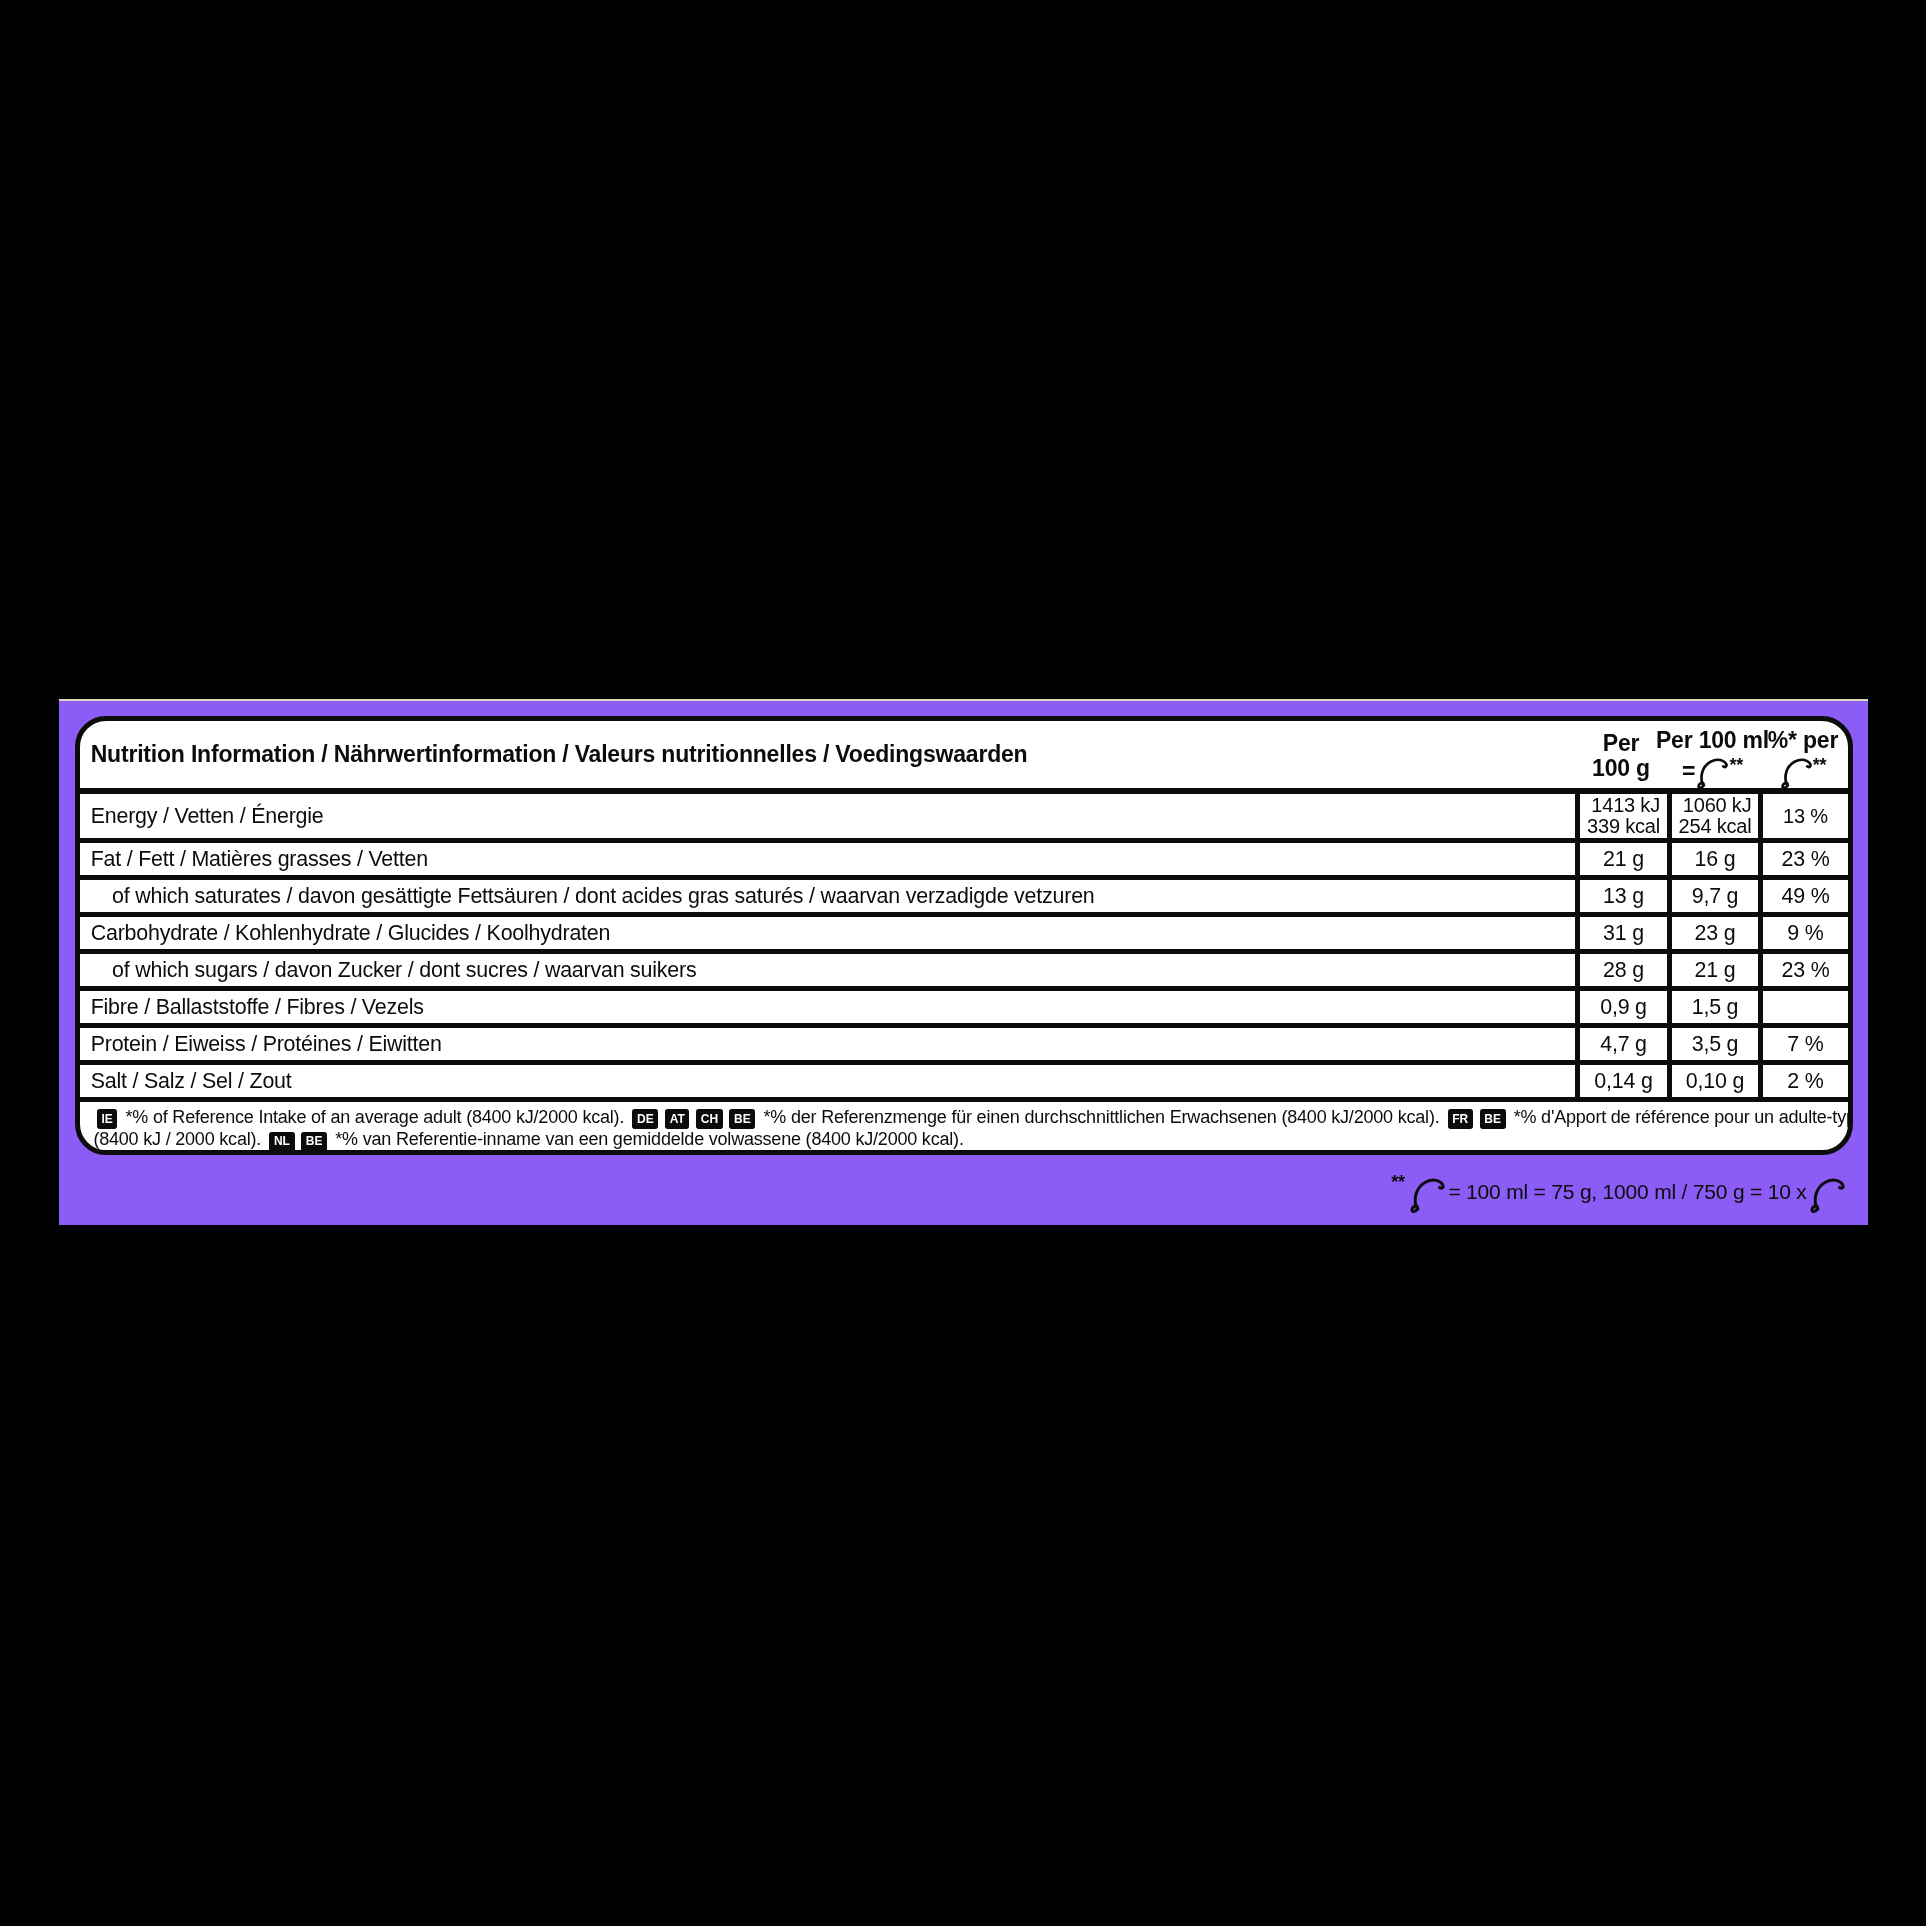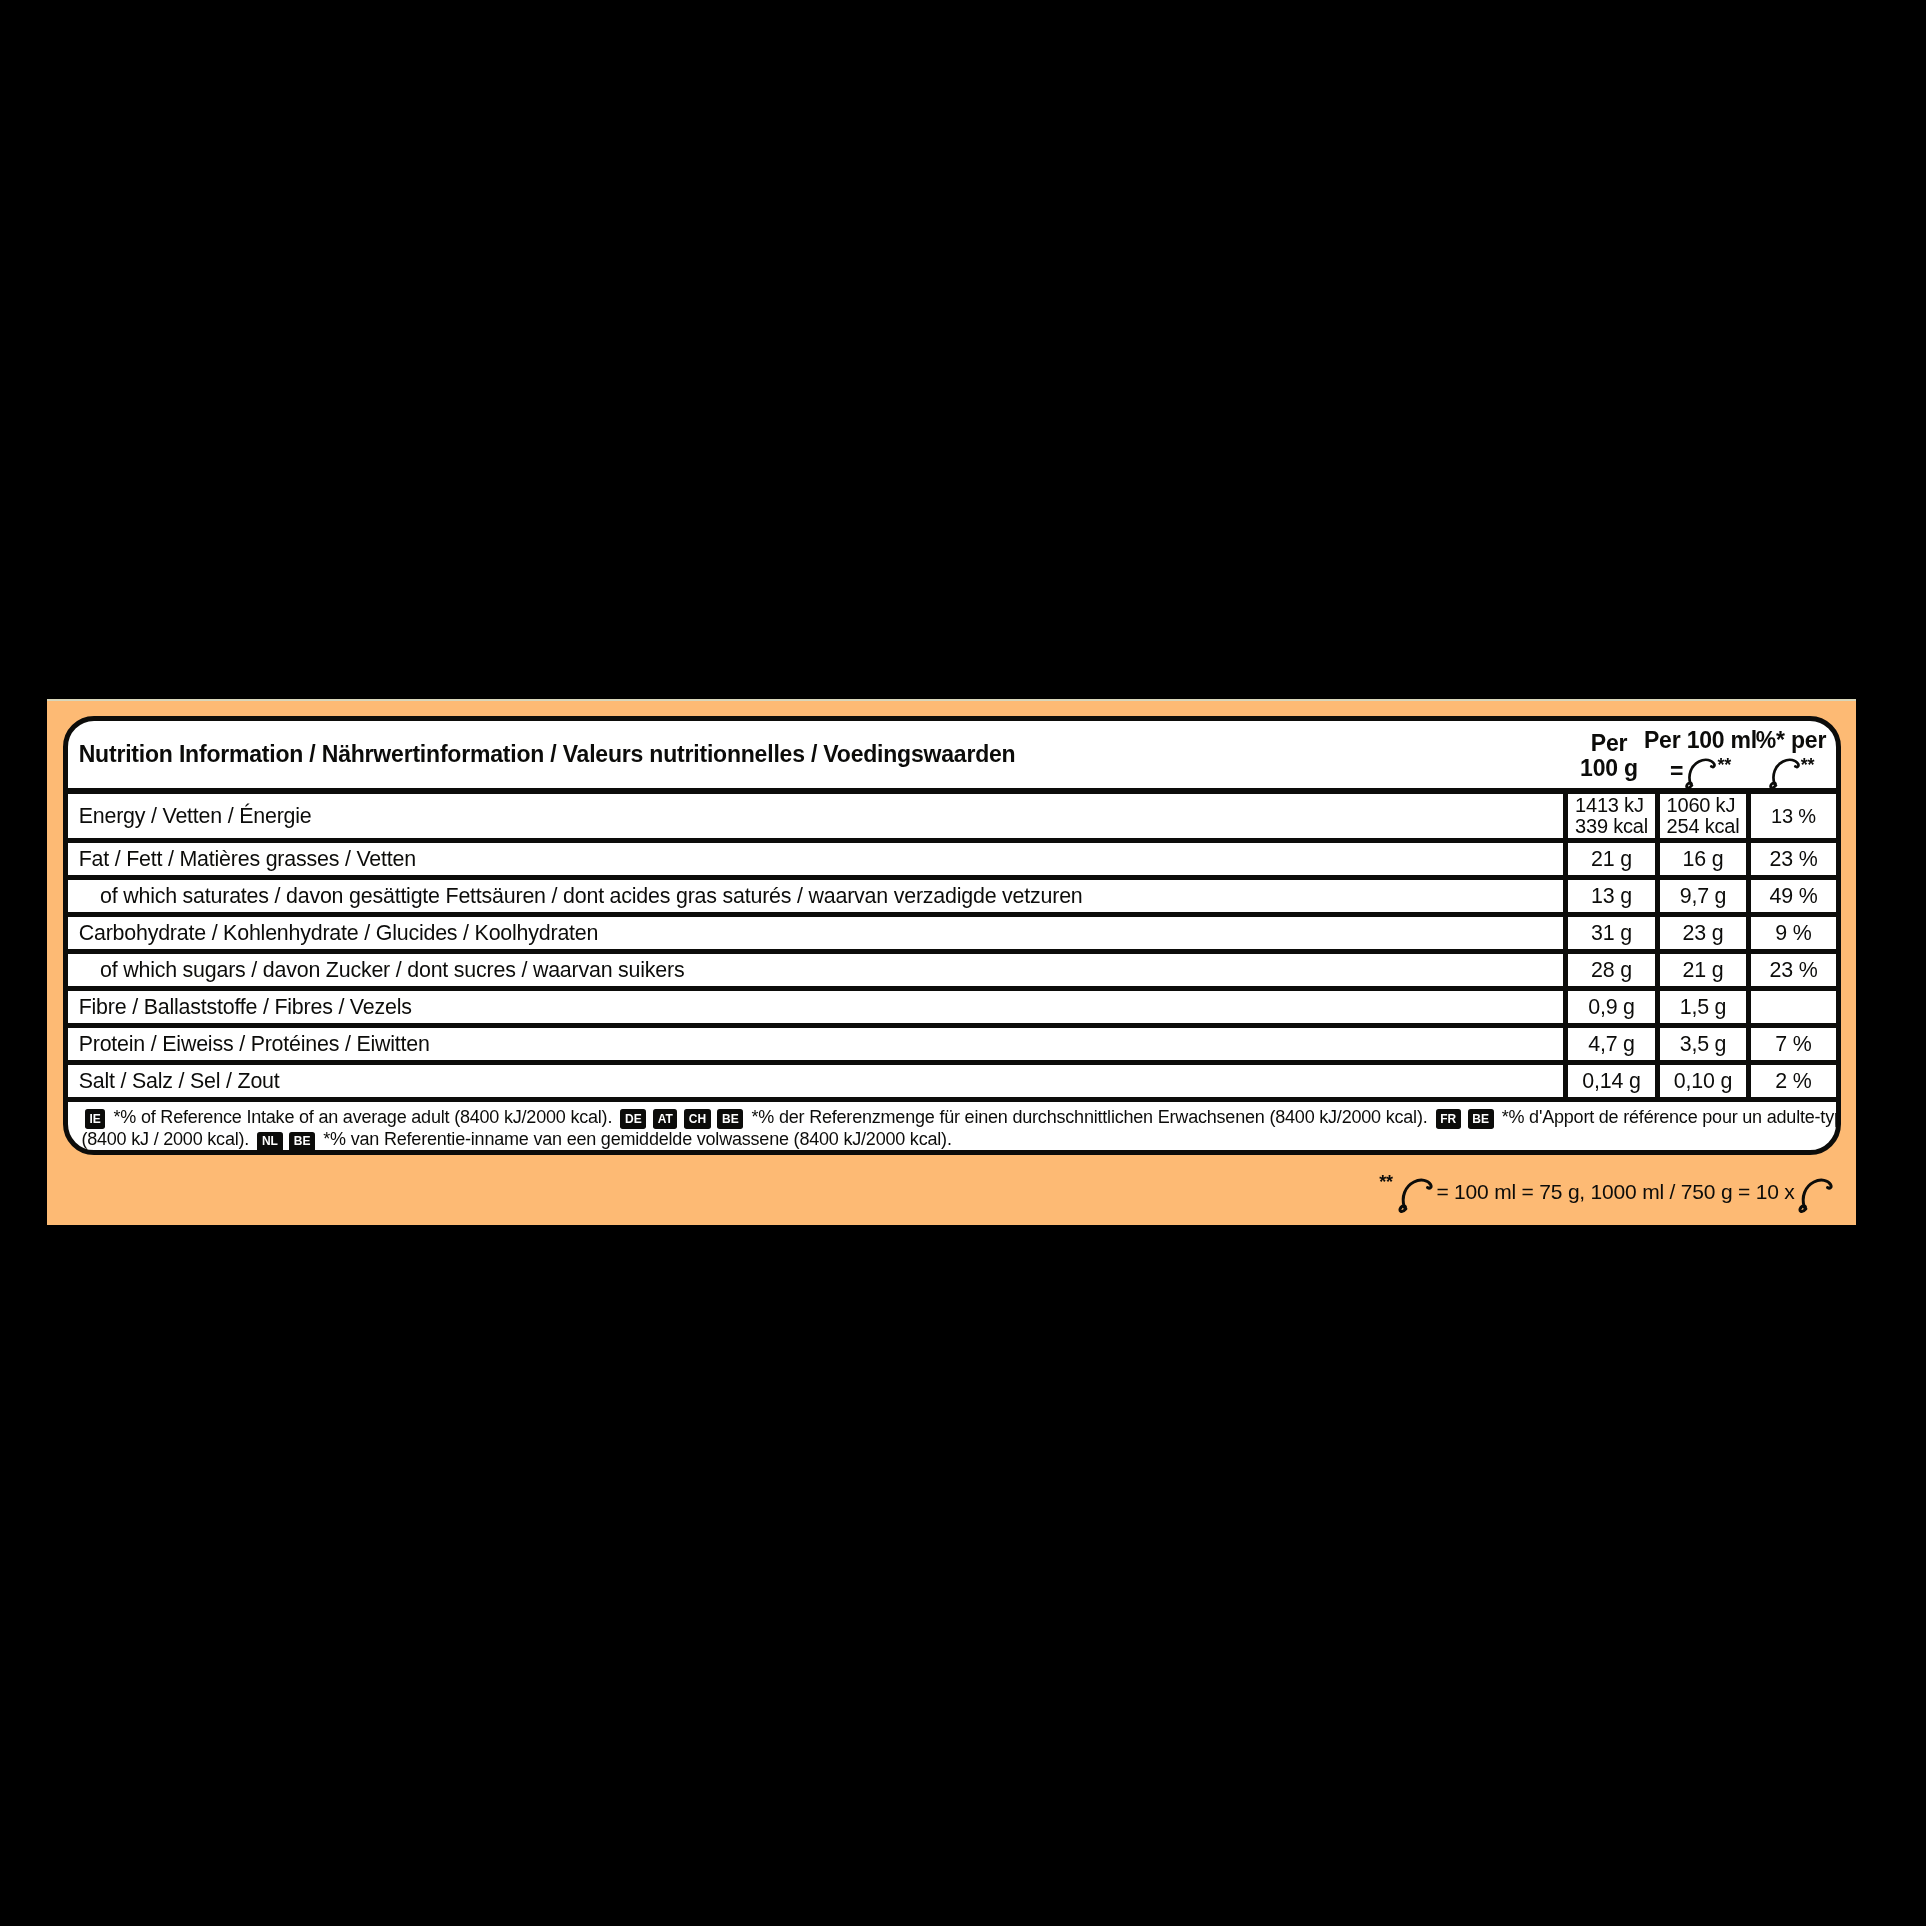--- a/index.html
+++ b/index.html
@@ -6,23 +6,23 @@
   html,body { width:1926px; height:1926px; }
   body {
     background:#000000;
     position:relative;
     font-family:"Liberation Sans", sans-serif;
     color:#0c0c0a;
     letter-spacing:-0.2px;
   }
   .panel {
     position:absolute;
-    left:47px; top:699px;
+    left:59px; top:699px;
     width:1809px; height:526px;
-    background:#fdba74;
+    background:#8b5cf6;
     border-top:2px solid #d9d6ba;
   }
   .ntable {
     position:absolute;
     left:16px; top:15.4px;
     width:1778px; height:439px;
     background:#ffffff;
     border:5.4px solid #0c0c0a;
     border-radius:31px;
     display:flex;
@@ -59,21 +59,21 @@
     flex:1;
     display:flex; align-items:center;
     padding-left:10.7px;
     font-size:21.4px;
   }
   .row .lbl.indent { padding-left:32px; }
   .cell {
     display:flex; align-items:center; justify-content:center;
     border-left:5.4px solid #0c0c0a;
     font-size:21.4px;
-    text-align:left;
+    text-align:right;
     white-space:pre-line;
     line-height:22px;
   }
   .row.tall .cell { font-size:20px; line-height:21.4px; }
   
   .footnote {
     border-top:5.4px solid #0c0c0a;
     flex:1;
     padding:4.7px 0 0 13.4px;
     font-size:18px;

